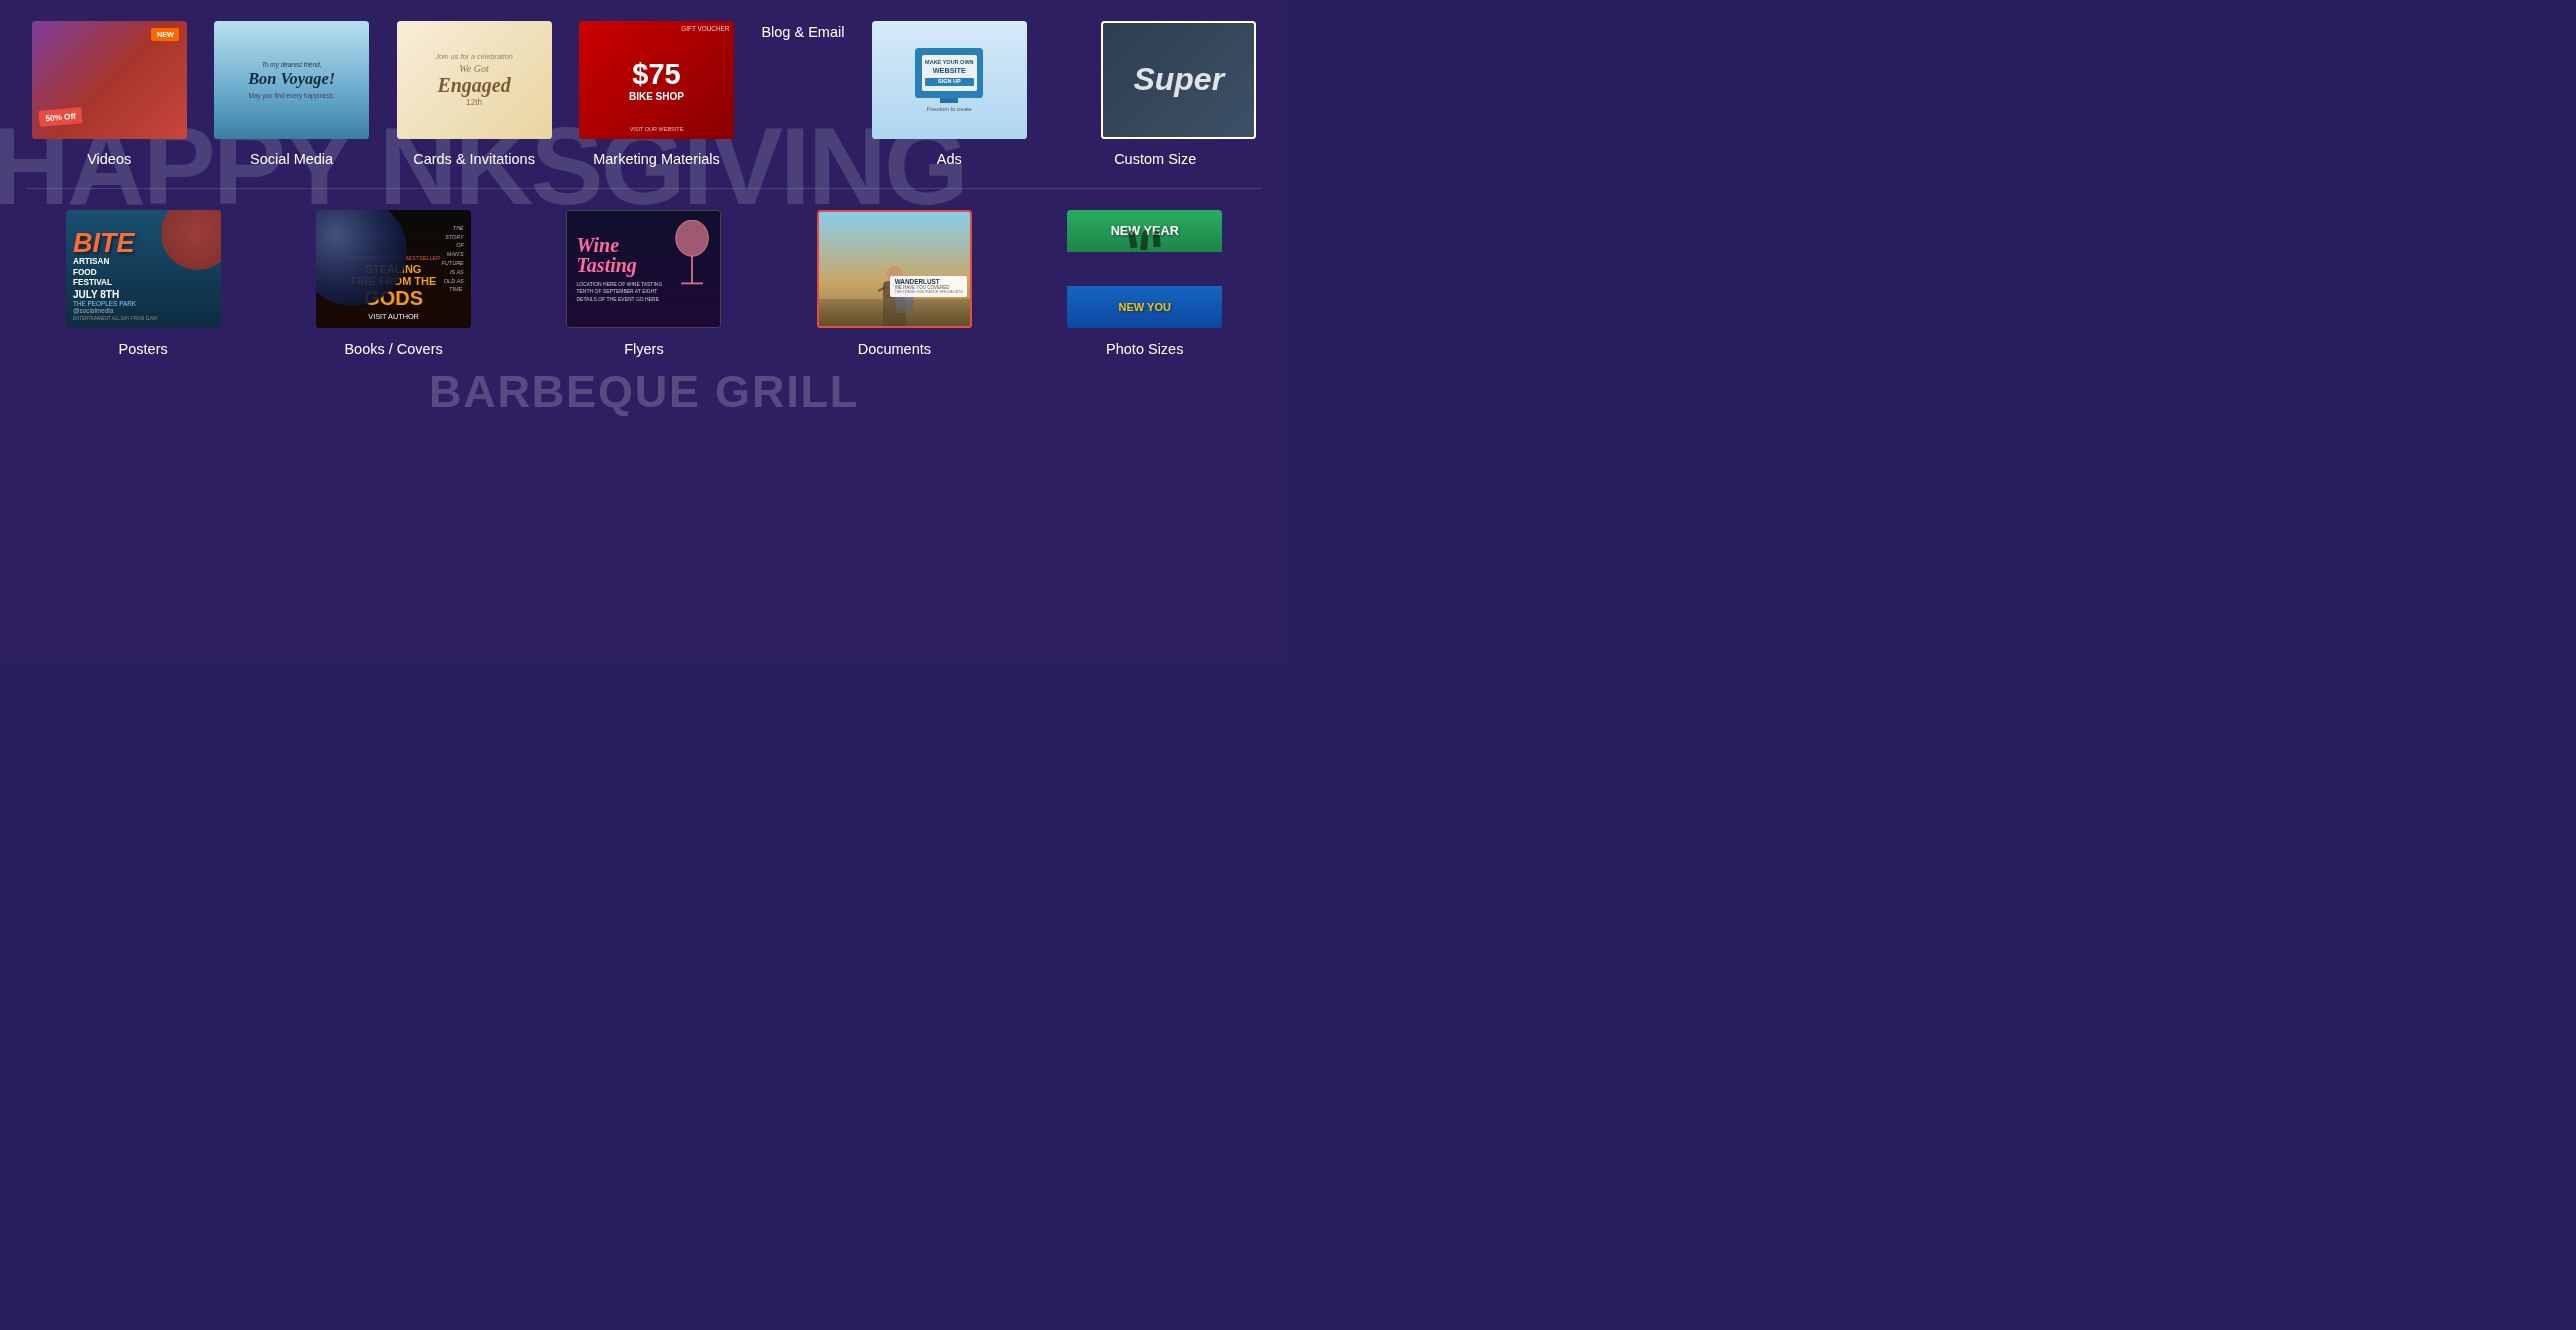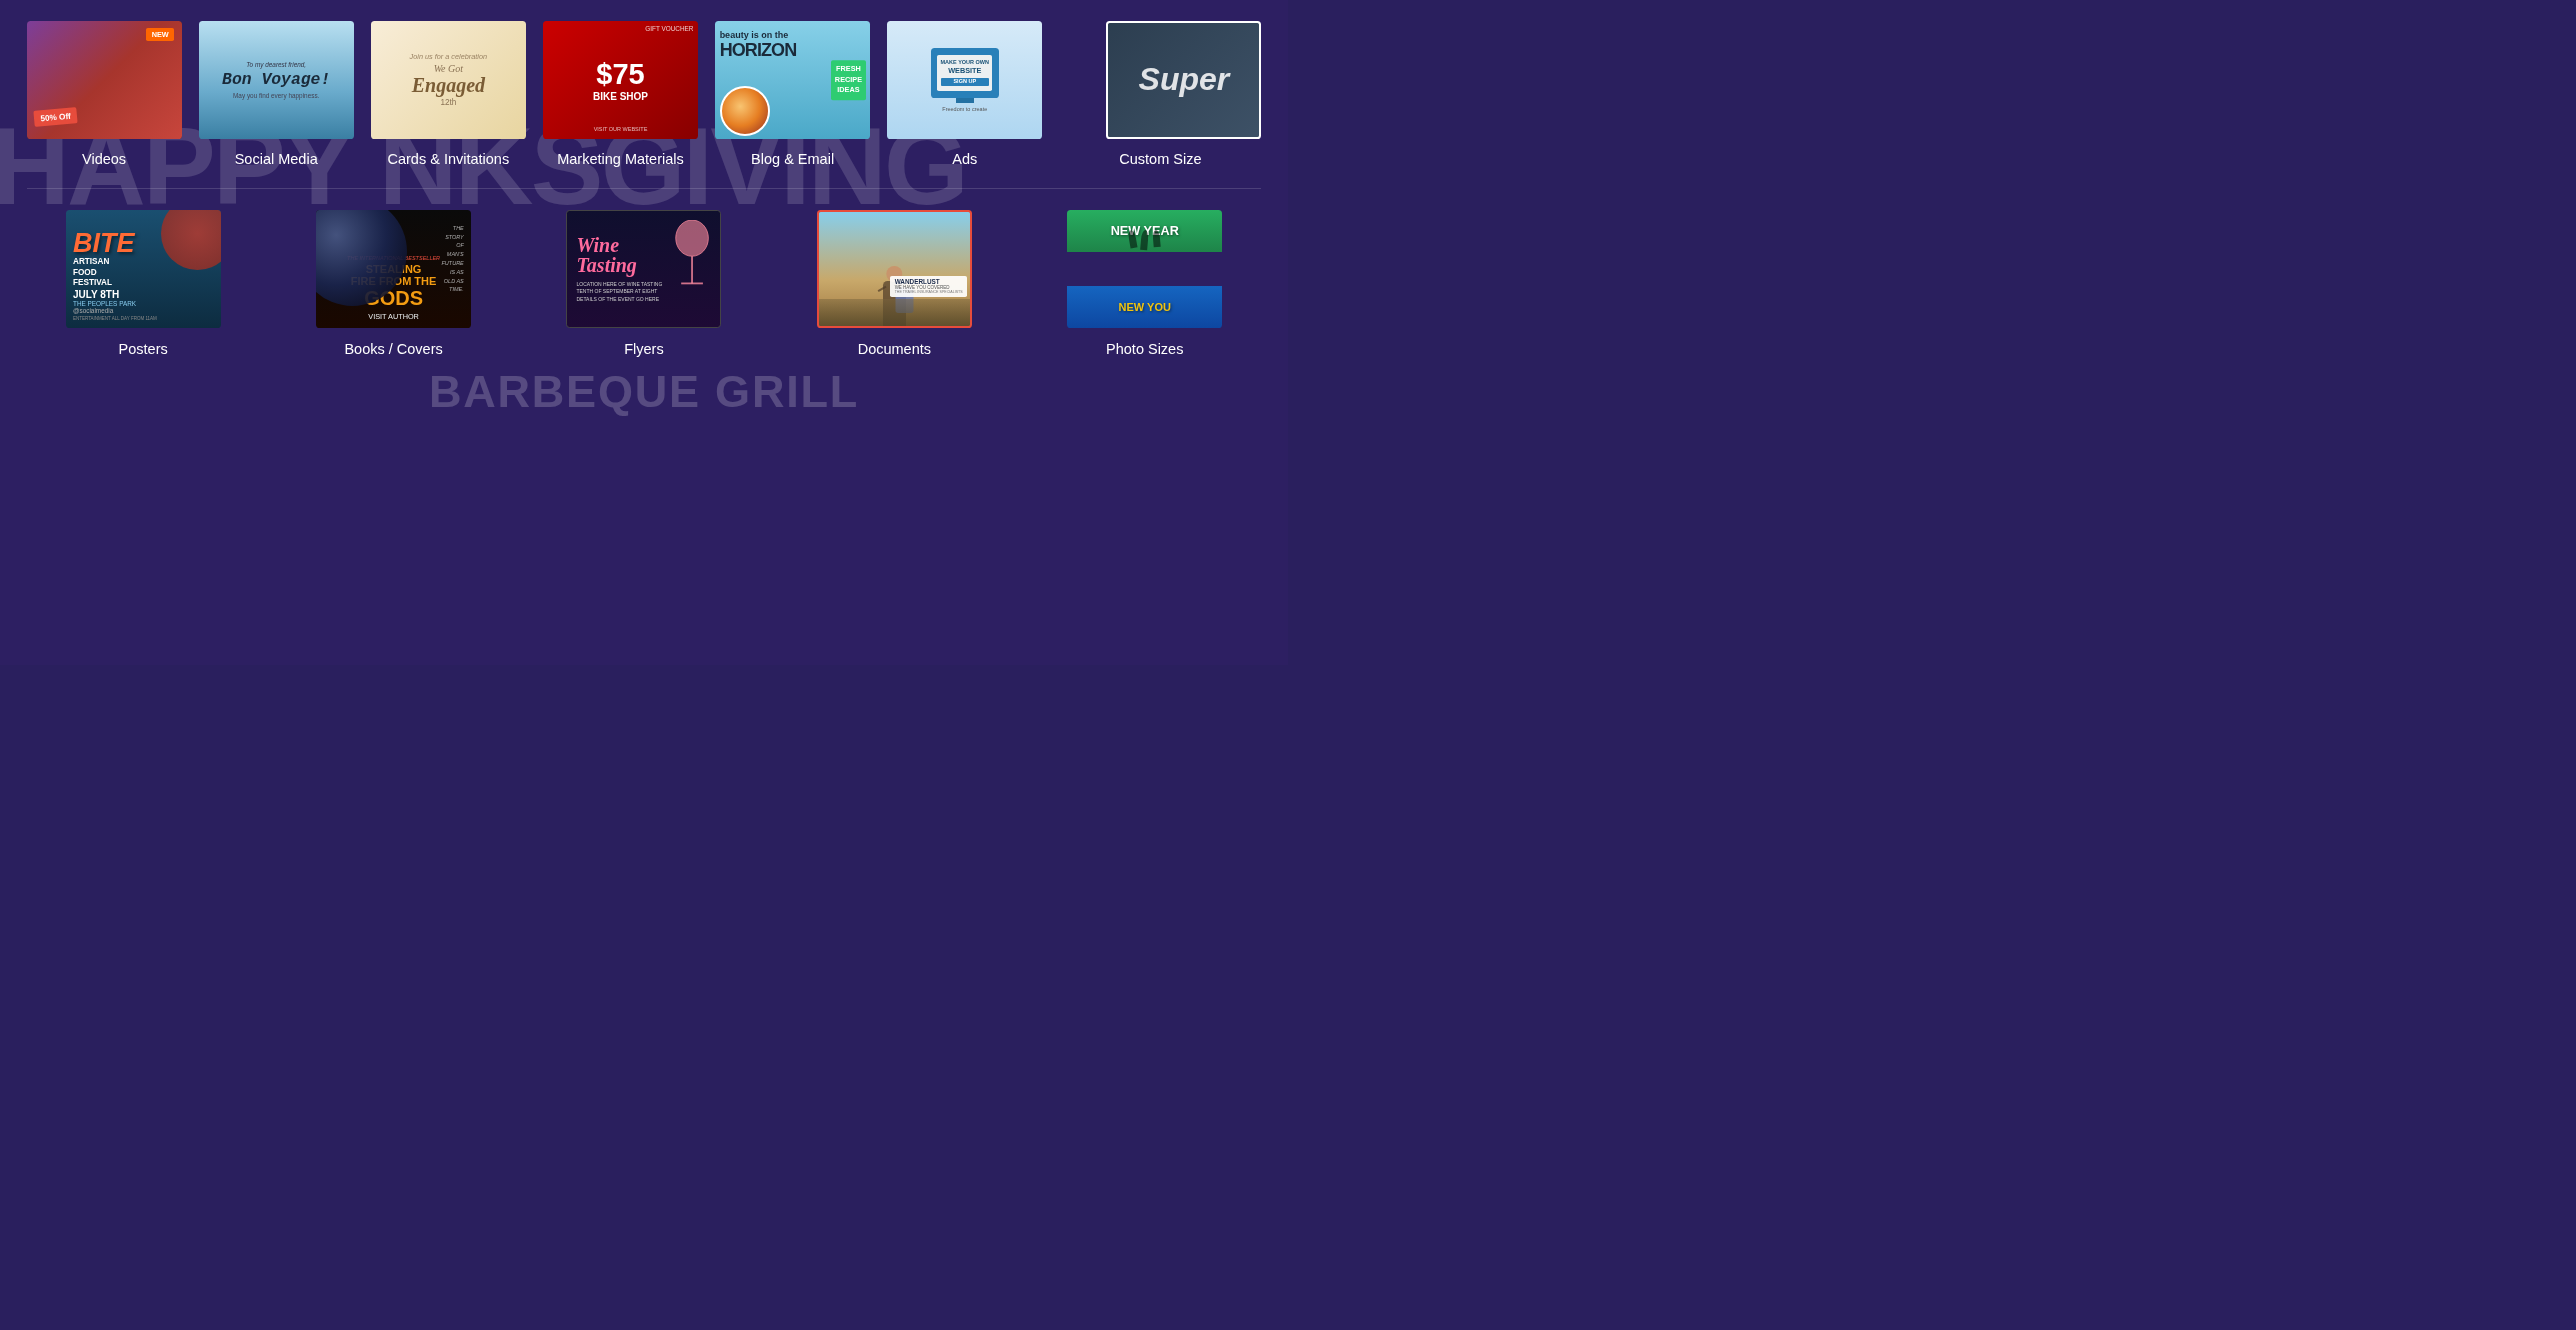--- a/index.html
+++ b/index.html
@@ -97,21 +97,21 @@
             <div style="position:absolute;bottom:13.6px;left:7.3px;background:#e74c3c;color:white;font-size:8.2px;font-weight:bold;padding:3.6px 6.4px;border-radius:1.8px;transform:rotate(-5deg);">50% Off</div>
           </div>
         </div>
         <div class="category-label">Videos</div>
       </div>
 
       <div class="category-item">
         <div class="thumbnail-wrapper">
           <div class="thumbnail thumb-social" style="background:linear-gradient(180deg,#b8dff0 0%,#6aabcc 60%,#3a7fa3 100%);padding:7.3px;">
             <div style="font-size:6.4px;color:#334;text-align:center;font-style:italic;margin-bottom:1.8px;">To my dearest friend,</div>
-            <div style="font-family:Liberation Mono, monospace;font-size:16.4px;color:#1a2a3a;text-align:center;font-style:italic;font-weight:bold;">Bon Voyage!</div>
+            <div style="font-family:Liberation Serif, serif;font-size:16.4px;color:#1a2a3a;text-align:center;font-style:italic;font-weight:bold;">Bon Voyage!</div>
             <div style="font-size:6.4px;color:#445;text-align:center;margin-top:2.7px;">May you find every happiness.</div>
           </div>
         </div>
         <div class="category-label">Social Media</div>
       </div>
 
       <div class="category-item">
         <div class="thumbnail-wrapper">
           <div class="thumbnail" style="background:linear-gradient(135deg,#f8edd8,#e8d5a0);display:flex;flex-direction:column;align-items:center;justify-content:center;padding:9px;">
             <div style="font-size:7.3px;color:#9b8465;font-style:italic;text-align:center;margin-bottom:1.8px;">Join us for a celebration</div>
@@ -129,35 +129,20 @@
             <div style="position:absolute;top:4.5px;right:4.5px;color:rgba(255,255,255,0.8);font-size:6.4px;text-align:right;">GIFT VOUCHER</div>
             <div style="font-size:29px;font-weight:900;color:white;">$75</div>
             <div style="font-size:10px;font-weight:bold;color:white;">BIKE SHOP</div>
             <div style="position:absolute;bottom:7.3px;font-size:5.5px;color:rgba(255,255,255,0.7);">VISIT OUR WEBSITE</div>
           </div>
         </div>
         <div class="category-label">Marketing Materials</div>
       </div>
 
       <div class="category-item">
-        <div class="thumbnail-wrapper">
-          <div class="thumbnail" style="background:linear-gradient(180deg,#87d0e8,#4aa8c8);display:flex;align-items:center;justify-content:center;position:relative;">
-            <div style="position:absolute;left:4.5px;top:9px;right:45px;">
-              <div style="font-size:9px;color:#1a2a3a;font-weight:bold;">beauty is on the</div>
-              <div style="font-size:18px;color:#1a2a3a;font-weight:900;letter-spacing:-0.9px;">HORIZON</div>
-            </div>
-            <div style="position:absolute;right:4.5px;top:50%;transform:translateY(-50%);background:#2ecc71;color:white;font-size:7.3px;font-weight:bold;padding:4.5px 3.6px;text-align:center;border-radius:1.8px;line-height:1.4;">
-              <div>FRESH</div>
-              <div>RECIPE</div>
-              <div>IDEAS</div>
-            </div>
-
-            <div style="position:absolute;left:4.5px;top:55%;width:50px;height:50px;border-radius:50%;background:radial-gradient(circle at 40% 40%, #f8c471, #e67e22, #922b21);border:2.7px solid white;"></div>
-          </div>
-        </div>
         <div class="category-label">Blog &amp; Email</div>
       </div>
 
       <div class="category-item">
         <div class="thumbnail-wrapper">
           <div class="thumbnail" style="background:linear-gradient(180deg,#d6eaf8,#aed6f1);display:flex;flex-direction:column;align-items:center;justify-content:center;">
 
             <div style="width:68px;height:50px;background:#2980b9;border-radius:3.6px;display:flex;align-items:center;justify-content:center;position:relative;">
               <div style="width:55px;height:36px;background:#ecf0f1;border-radius:1.8px;display:flex;align-items:center;justify-content:center;text-align:center;">
                 <div style="font-size:5.5px;color:#1a5276;font-weight:bold;line-height:1.3;">

